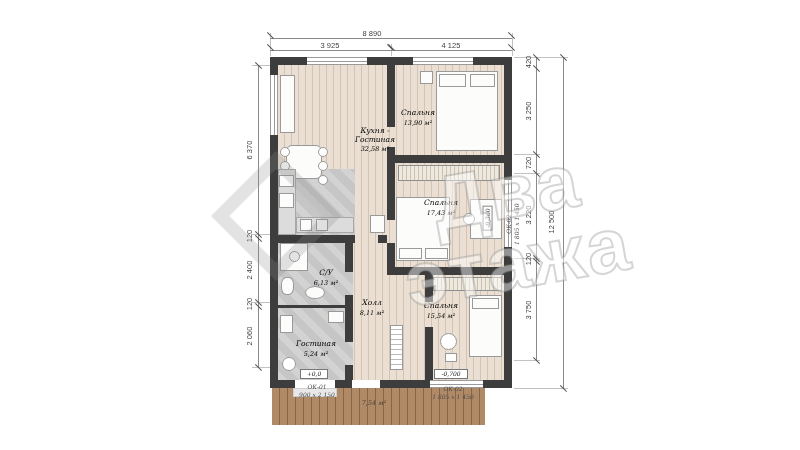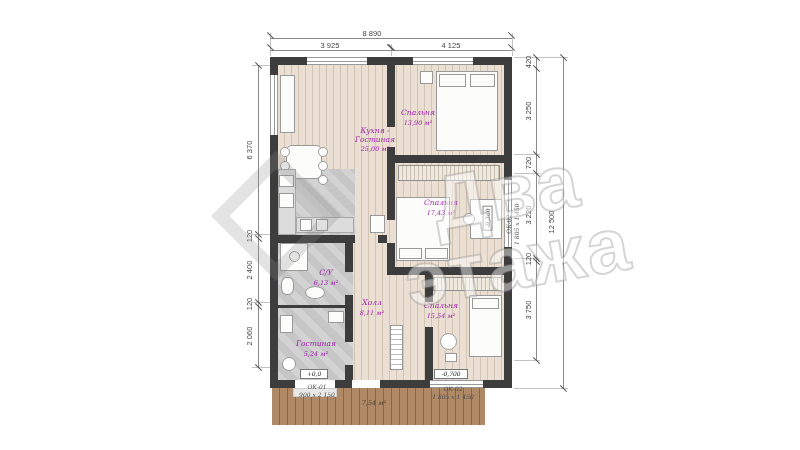--- a/index.html
+++ b/index.html
@@ -33,21 +33,21 @@
   .dimh::before,.dimh::after{content:"";position:absolute;top:-4px;width:9px;height:1px;
     background:#555;transform:rotate(45deg)}
   .dimh::before{left:-4px}.dimh::after{right:-4px}
   .dimv{position:absolute;width:0;border-left:1px solid #8a8a8a}
   .tk{position:absolute;width:9px;height:1px;background:#555;transform:rotate(45deg)}
   .ext{position:absolute;background:#c2c2c2}
   .hdl{position:absolute;transform:translateX(-50%);font-size:7.5px;color:#3f3f3f;white-space:nowrap}
   .vdl{position:absolute;font-size:7.5px;color:#3f3f3f;white-space:nowrap;
     transform:translate(-50%,-50%) rotate(-90deg)}
   
-  .rlabel{position:absolute;text-align:center;color:#a21caf;
+  .rlabel{position:absolute;text-align:center;color:#000000;
     font-family:"DejaVu Serif",serif;font-style:italic}
   .rlabel .nm{display:block;font-size:7.5px;line-height:1.15}
   .rlabel .ar{display:block;font-size:6.5px;margin-top:1px}
   .lvl{position:absolute;background:#fff;border:1px solid #777;font-size:6px;color:#222;
     text-align:center;line-height:8px;font-family:"DejaVu Serif",serif;font-style:italic}
   .wlabel{position:absolute;text-align:center;font-family:"DejaVu Serif",serif;
     font-style:italic;font-size:6px;color:#4c4c4c;line-height:1.35}
   .wlabel span{display:block;white-space:nowrap}
   .vlabel{position:absolute;display:flex;align-items:center;justify-content:center}
   .vlabel .rot{transform:rotate(-90deg);text-align:center;font-family:"DejaVu Serif",serif;
@@ -194,21 +194,21 @@
     <div class="furn" style="left:35px;top:229px;width:20px;height:13px;border-radius:50%"></div>
 
     <div class="furn" style="left:58px;top:254px;width:16px;height:12px"></div>
     <div class="furn" style="left:10px;top:258px;width:13px;height:18px"></div>
     <div class="circ" style="left:12px;top:300px;width:14px;height:14px"></div>
 
     <div class="rad" style="left:120px;top:268px;width:13px;height:45px"></div>
 
     <div class="rlabel" style="left:76px;top:70px;width:58px">
       <span class="nm">Кухня - Гостиная</span>
-      <span class="ar">25,00 м²</span>
+      <span class="ar">32,58 м²</span>
     </div>
     <div class="rlabel" style="left:124px;top:52px;width:48px">
       <span class="nm">Спальня</span>
       <span class="ar">13,90 м²</span>
     </div>
     <div class="rlabel" style="left:146px;top:142px;width:50px">
       <span class="nm">Спальня</span>
       <span class="ar">17,43 м²</span>
     </div>
     <div class="rlabel" style="left:146px;top:245px;width:50px">

